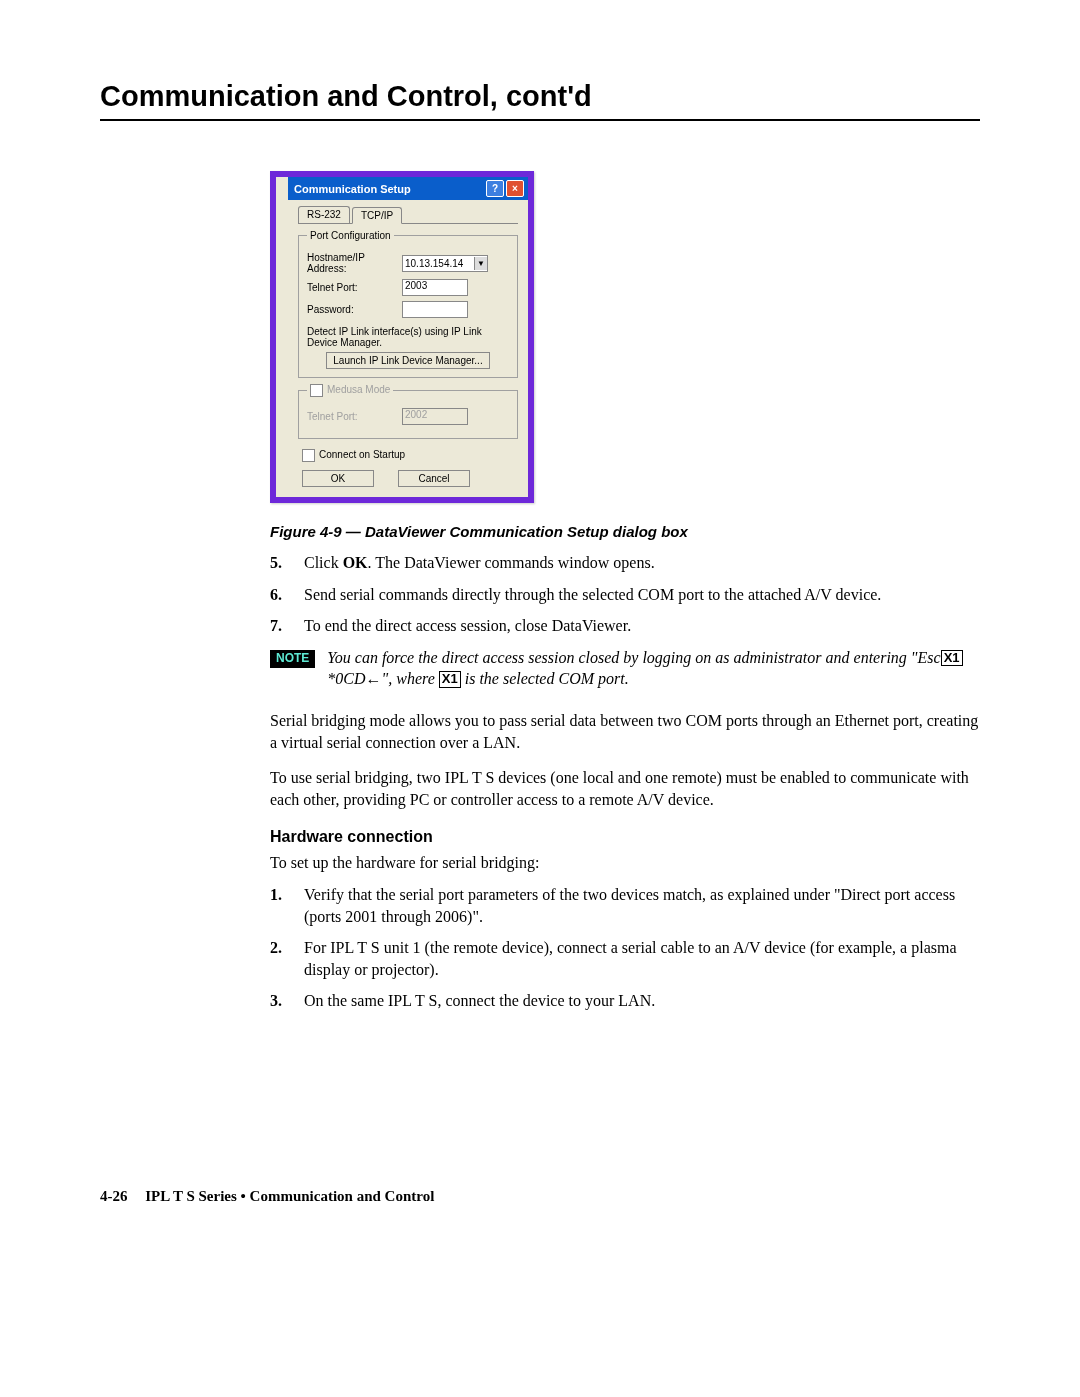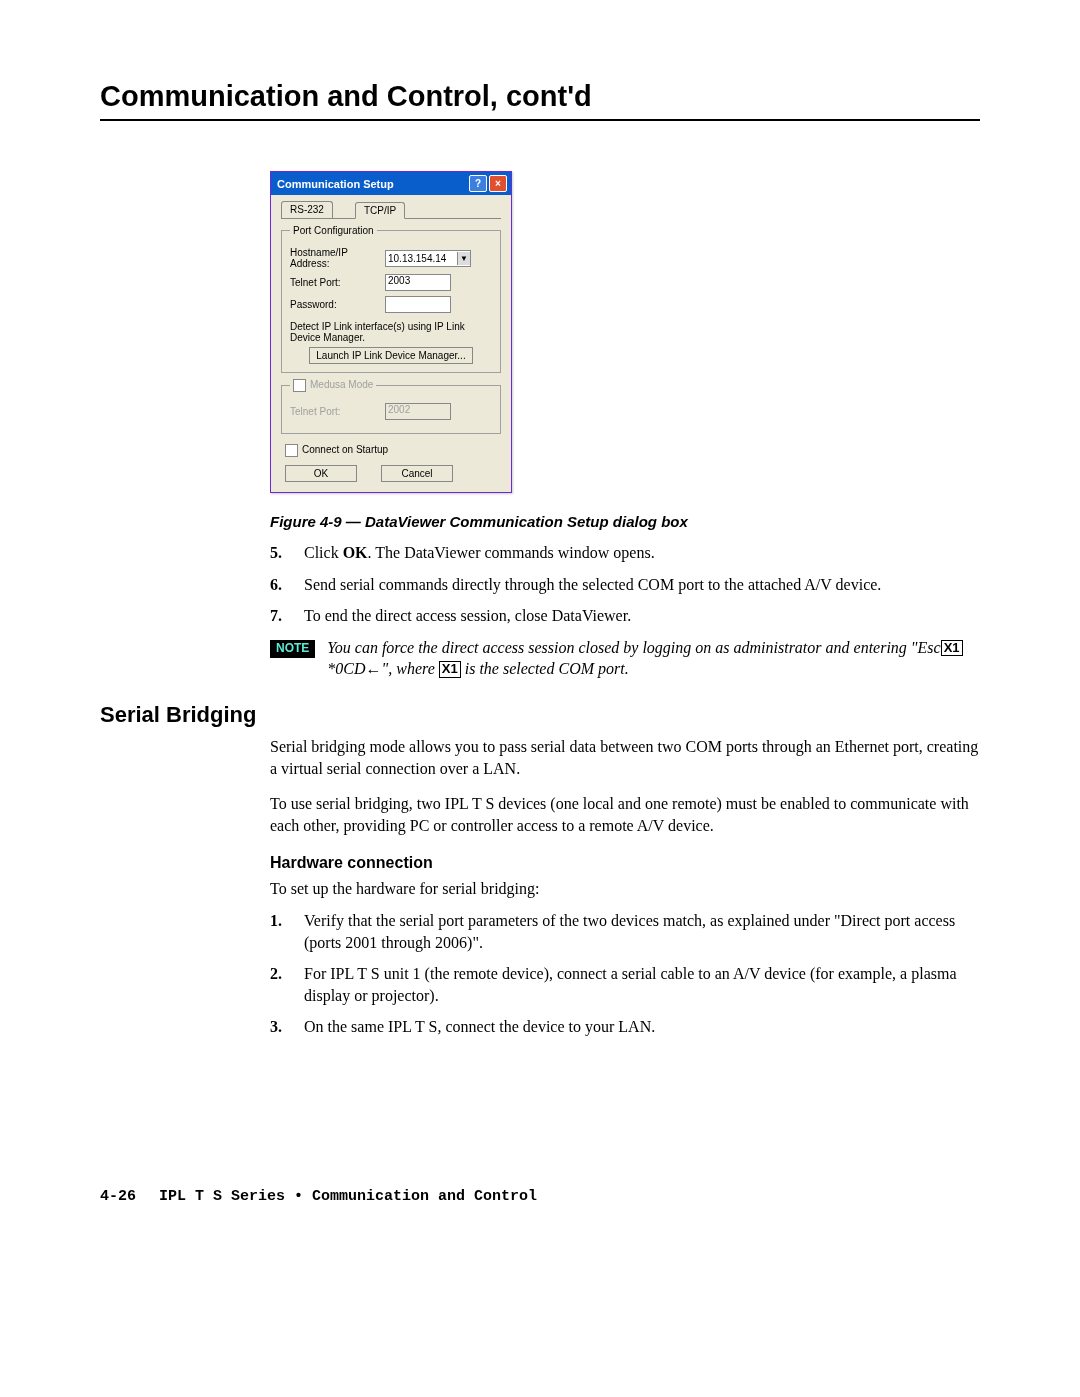--- a/index.html
+++ b/index.html
@@ -26,22 +26,23 @@
   }
   .dialog-wrap {
     margin-left: 170px;
     margin-bottom: 20px;
   }
   .dialog {
     width: 240px;
     font-family: Tahoma, Arial, sans-serif;
     font-size: 10px;
     background: #ece9d8;
-    border: 1px solid #6d28d9;
+    border: 6px solid #6d28d9;
     box-shadow: 1px 1px 2px rgba(0,0,0,0.2);
+    padding-left: 12px;
   }
   .titlebar {
     background: linear-gradient(to bottom, #2a6ad8 0%, #0a246a 100%);
     background: #0a5ecb;
     color: #fff;
     font-weight: bold;
     padding: 3px 4px 3px 6px;
     display: flex;
     justify-content: space-between;
     align-items: center;
@@ -80,21 +81,20 @@
     border-bottom: none;
     background: #ece9d8;
     margin-right: 2px;
     border-radius: 3px 3px 0 0;
   }
   .tab.active {
     background: #ece9d8;
     position: relative;
     top: 1px;
     border-bottom: 1px solid #ece9d8;
-    margin-left: 20px;
   }
   fieldset {
     border: 1px solid #a0a0a0;
     margin: 6px 0;
     padding: 6px 8px 8px 8px;
     font-size: 10px;
   }
   legend {
     font-size: 10px;
     padding: 0 3px;
@@ -231,21 +231,21 @@
   }
   .para {
     margin: 0 0 14px 170px;
     font-size: 16px;
     line-height: 1.35;
   }
   .footer {
     position: absolute;
     bottom: 55px;
     left: 100px;
-    font-family: Liberation Mono, monospace;
+    font-family: Liberation Serif, serif;
     font-size: 15px;
   }
   .footer .pg { font-weight: bold; margin-right: 14px; }
   .footer .ft { font-weight: bold; }
 </style>
 </head>
 <body>
 
 <div class="page">
   <div class="main-title">Communication and Control, cont'd</div>
@@ -326,21 +326,20 @@
     </li>
   </ol>
 
   <div class="note-row">
     <span class="note-badge">NOTE</span>
     <span class="note-text">
       <span>You can force the direct access session closed by logging on as administrator and entering "Esc</span><span class="xbox">X1</span><span>*0CD</span><span>←</span><span>", where </span><span class="xbox">X1</span><span> is the selected COM port.</span>
     </span>
   </div>
 
-  <div class="section-h2">Serial Bridging</div>
   <p class="para">Serial bridging mode allows you to pass serial data between two COM ports through an Ethernet port, creating a virtual serial connection over a LAN.</p>
   <p class="para">To use serial bridging, two IPL T S devices (one local and one remote) must be enabled to communicate with each other, providing PC or controller access to a remote A/V device.</p>
 
   <div class="section-h3">Hardware connection</div>
   <p class="para" style="margin-bottom:10px;">To set up the hardware for serial bridging:</p>
 
   <ol class="steps">
     <li>
       <span class="num">1.</span>
       <span>Verify that the serial port parameters of the two devices match, as explained under "Direct port access (ports 2001 through 2006)".</span>

